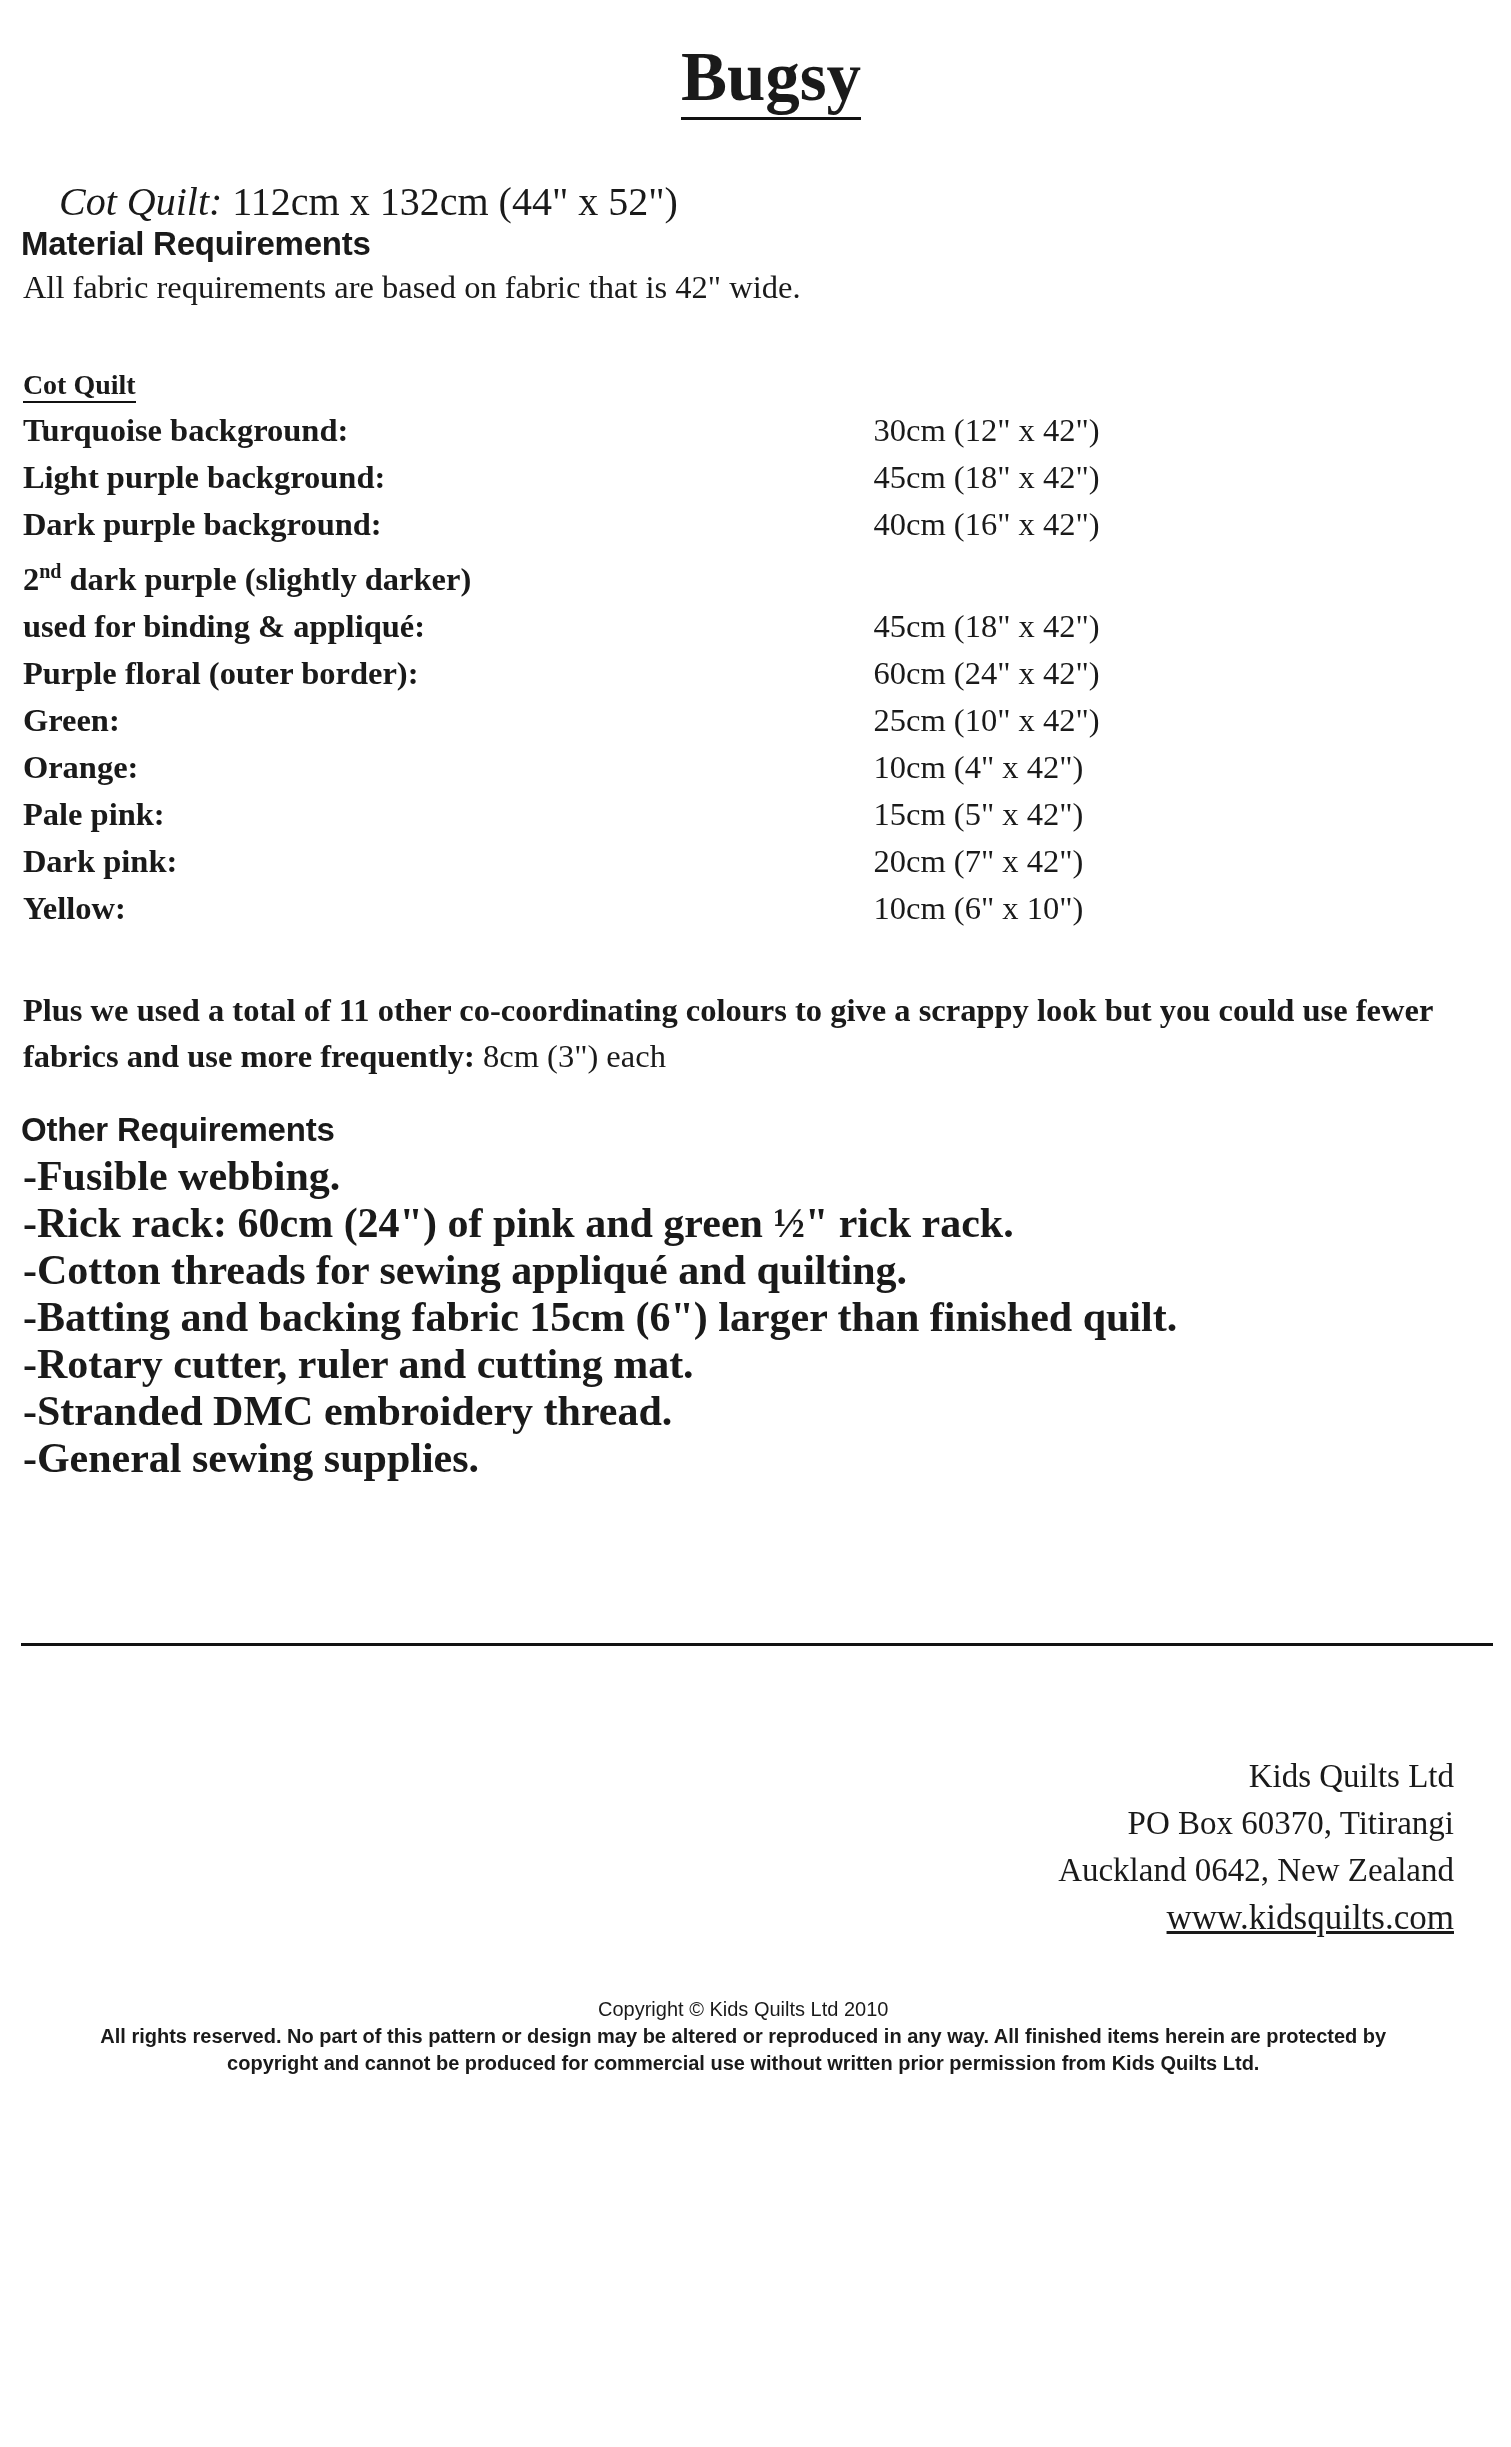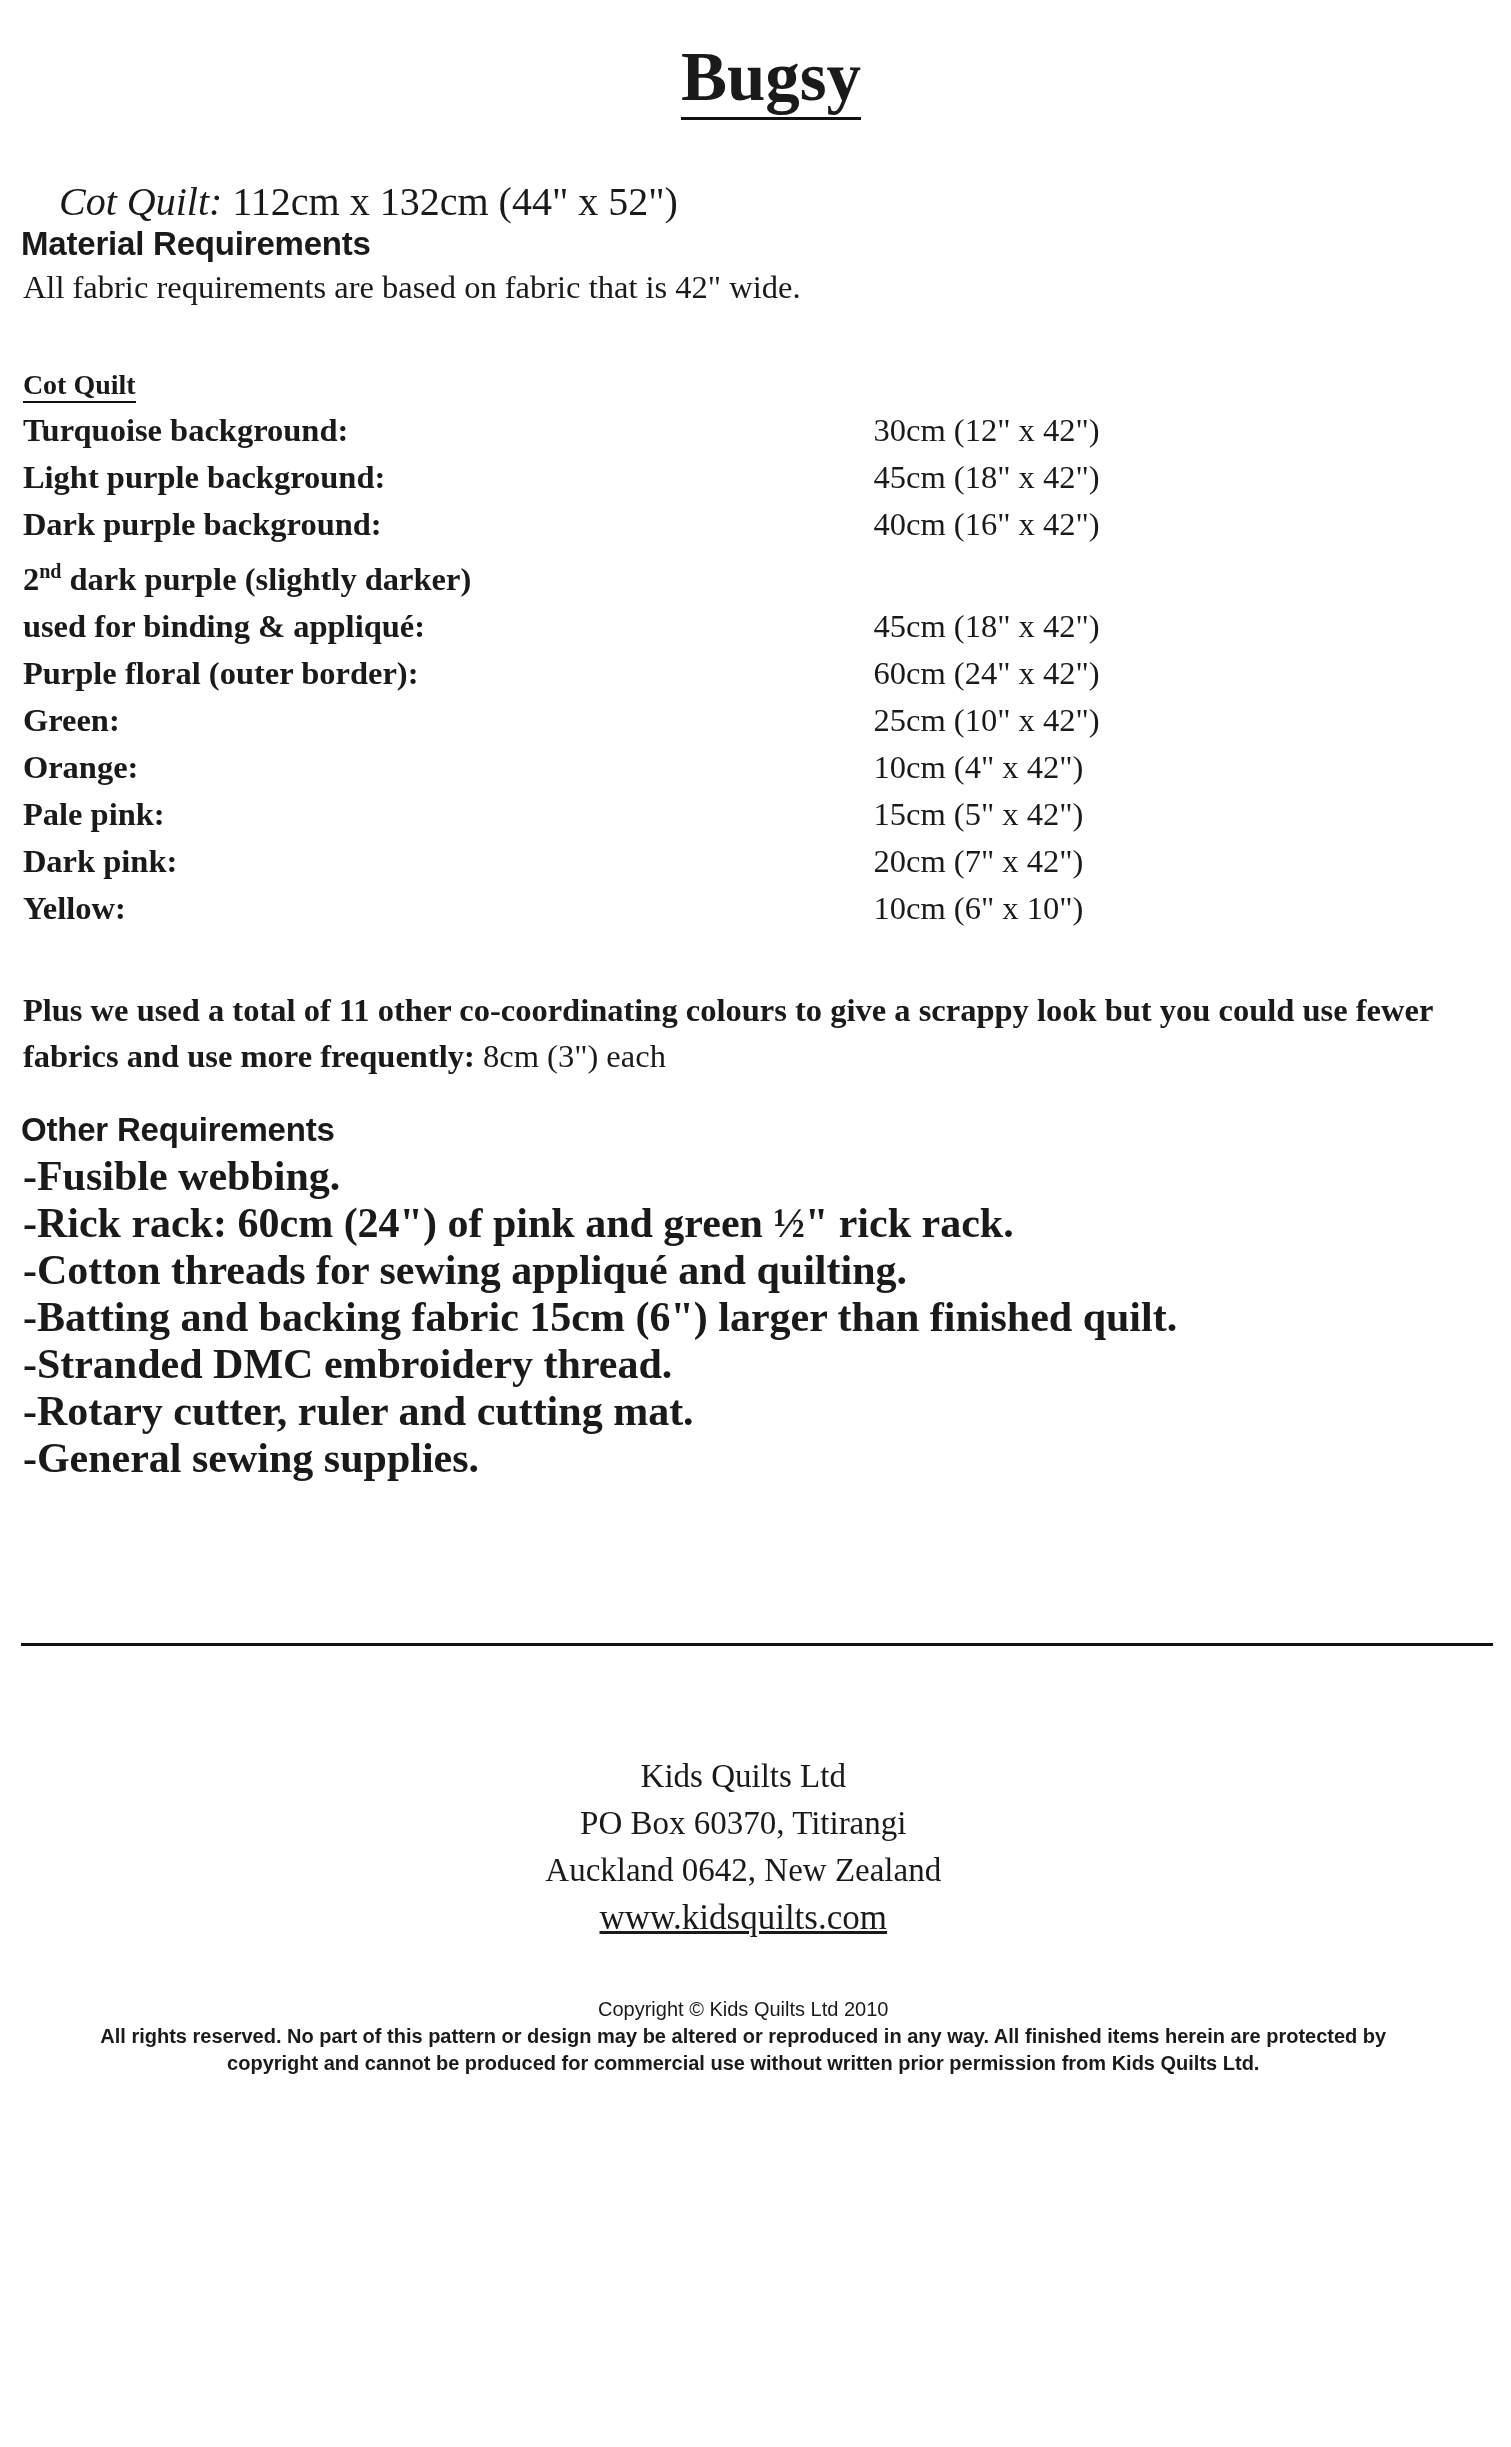--- a/index.html
+++ b/index.html
@@ -146,21 +146,21 @@
   
   .divider {
     border: none;
     border-top: 3.8px solid #111;
     margin: 161px 0 0 0;
     width: 1472px;
   }
 
   
   .footer {
-    text-align: center;
+    text-align: right;
     margin-top: 107px;
     padding-left: 11.5px;
   }
   .footer .addr {
     font-size: 33px;
     line-height: 47px;
   }
   .footer .site {
     font-size: 35px;
     line-height: 47px;
@@ -244,22 +244,22 @@
   </table>
 
   <p class="plus"><span>Plus we used a total of 11 other co-coordinating colours to give a scrappy look but you could use fewer fabrics and use more frequently:</span> <span class="reg">8cm (3") each</span></p>
 
   <h2 class="section other-heading">Other Requirements</h2>
   <ul class="other">
     <li>-Fusible webbing.</li>
     <li>-Rick rack: 60cm (24") of pink and green ½" rick rack.</li>
     <li>-Cotton threads for sewing appliqué and quilting.</li>
     <li>-Batting and backing fabric 15cm (6") larger than finished quilt.</li>
+    <li>-Rotary cutter, ruler and cutting mat.</li>
     <li>-Stranded DMC embroidery thread.</li>
-    <li>-Rotary cutter, ruler and cutting mat.</li>
     <li>-General sewing supplies.</li>
   </ul>
 
   <hr class="divider">
 
   <div class="footer">
     <div class="addr">Kids Quilts Ltd</div>
     <div class="addr">PO Box 60370, Titirangi</div>
     <div class="addr">Auckland 0642, New Zealand</div>
     <div class="site">www.kidsquilts.com</div>

